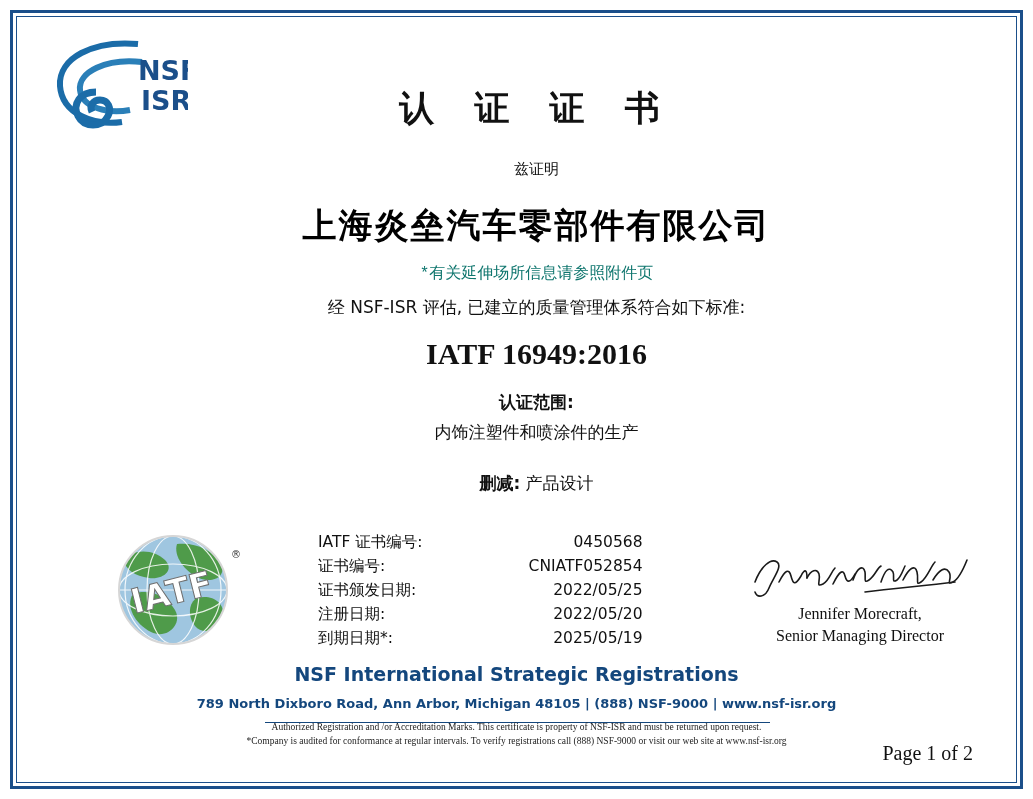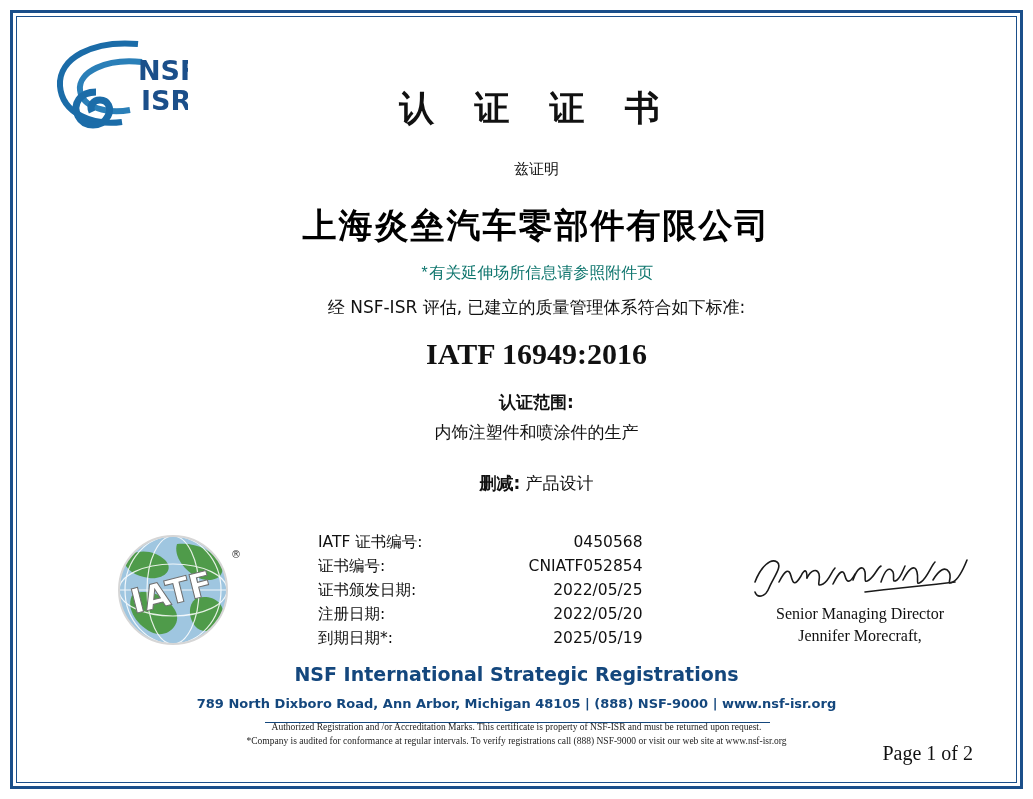--- a/index.html
+++ b/index.html
@@ -329,22 +329,22 @@
           <path d="M62 30 C66 22, 72 20, 74 26 C76 32, 70 40, 78 36 C84 33, 86 24, 90 20"></path>
           <path d="M88 36 C94 24, 98 20, 100 28 C102 36, 106 34, 110 26"></path>
           <path d="M108 32 C112 20, 118 16, 120 24 C121 30, 118 36, 124 32 C130 28, 132 20, 136 18"></path>
           <path d="M136 34 C140 22, 144 18, 148 24 C150 28, 146 36, 152 32 C156 29, 158 22, 160 18"></path>
           <path d="M158 32 C164 20, 170 16, 172 24 C174 32, 170 38, 176 34 C182 30, 186 18, 190 14"></path>
           <path d="M188 32 C194 22, 200 18, 204 24 C208 30, 200 38, 208 34 C214 31, 218 22, 222 12"></path>
           <path d="M120 44 C150 40, 180 38, 210 34"></path>
         </g>
       </svg>
     </div>
+    <div class="sig-name">Jennifer Morecraft,</div>
     <div class="sig-name">Senior Managing Director</div>
-    <div class="sig-name">Jennifer Morecraft,</div>
   </div>
 
   <div class="footer-org">NSF International Strategic Registrations</div>
   <div class="footer-addr">789 North Dixboro Road, Ann Arbor, Michigan 48105 | (888) NSF-9000 | www.nsf-isr.org</div>
   <div class="footer-rule"></div>
   <div class="fineprint">
     <div>Authorized Registration and /or Accreditation Marks. This certificate is property of NSF-ISR and must be returned upon request.</div>
     <div>*Company is audited for conformance at regular intervals. To verify registrations call (888) NSF-9000 or visit our web site at www.nsf-isr.org</div>
   </div>
   <div class="pageno">Page 1 of 2</div>

